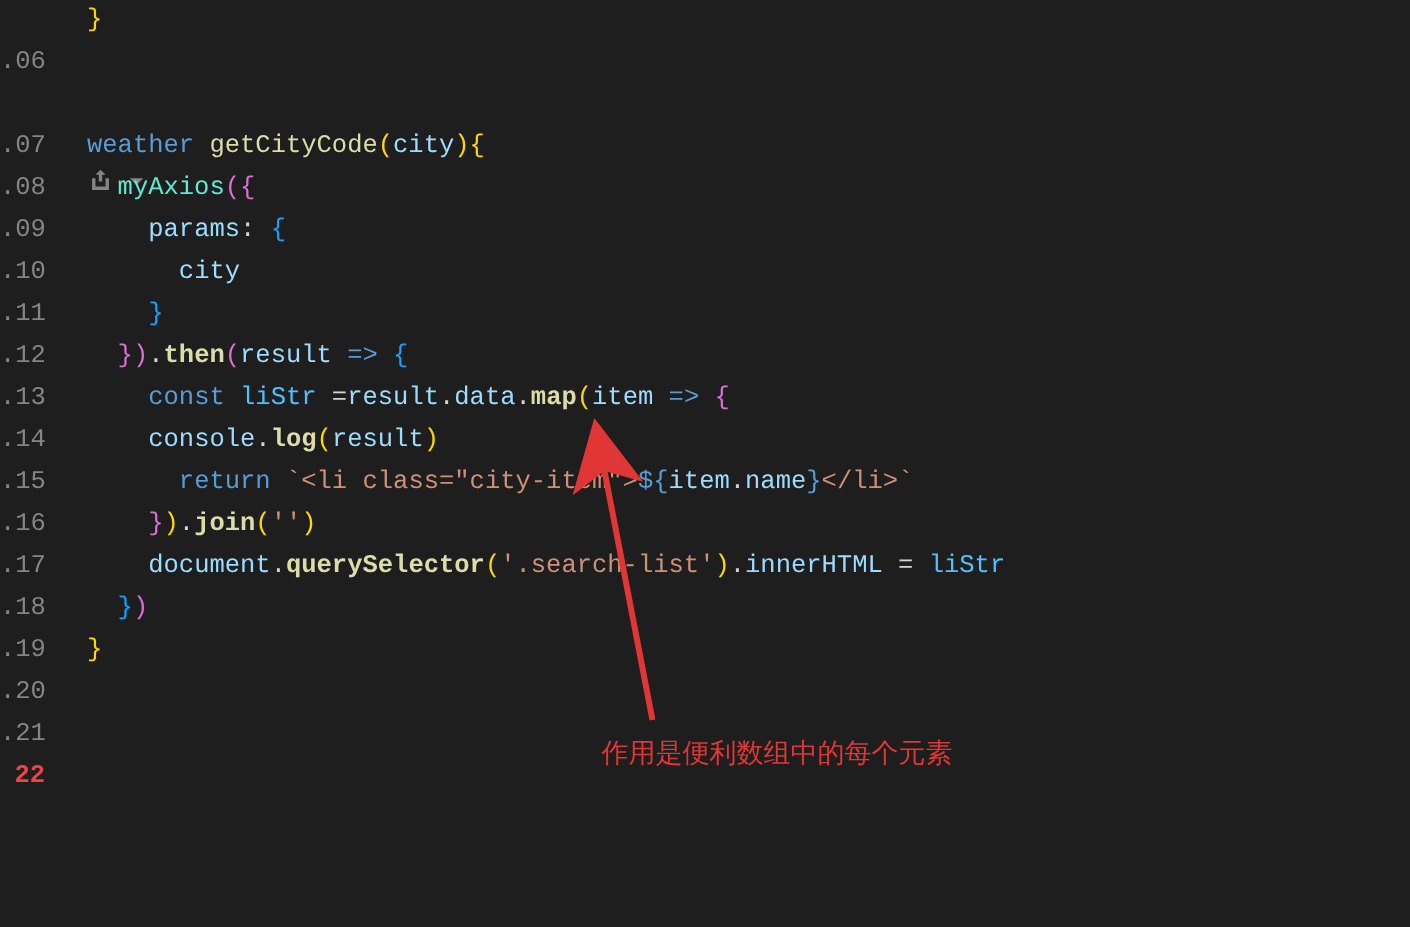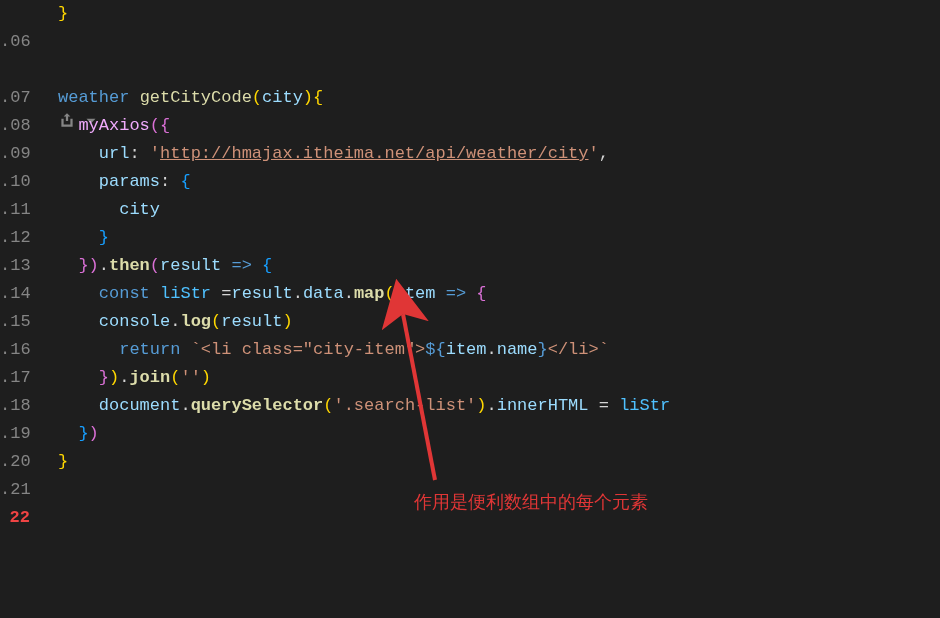--- a/index.html
+++ b/index.html
@@ -26,21 +26,21 @@
 .gutter .ln.current { color: #ef4444; font-weight: bold; }
 .code-area {
   flex: 1;
   padding-left: 18px;
   position: relative;
   color: #d4d4d4;
 }
 .line { height: 28px; white-space: pre; position: relative; }
 .kw { color: #569cd6; }
 .fn-name { color: #dcdcaa; }
-.fn-call { color: #f0abfc; }
+.fn-call { color: #5eead4; }
 .param { color: #9cdcfe; }
 .prop { color: #9cdcfe; }
 .punct { color: #d4d4d4; }
 .brace { color: #ffd700; }
 .brace1 { color: #da70d6; }
 .brace2 { color: #179fff; }
 .str { color: #ce9178; }
 .url { color: #ce9178; text-decoration: underline; }
 .op { color: #d4d4d4; }
 .varname { color: #4fc1ff; }
@@ -108,21 +108,20 @@
         <svg viewBox="0 0 16 16" fill="#858585">
             <path d="M8 1L5 4h2v4h2V4h2L8 1zM3 6v7h10V6h-2v5H5V6H3z"></path>
           </svg>
         <svg viewBox="0 0 16 16" fill="#858585">
             <path d="M4 6l4 4 4-4H4z"></path>
           </svg>
       </span>
     </div>
     <div class="line"><span class="kw">weather</span> <span class="fn-name">getCityCode</span><span class="brace">(</span><span class="param">city</span><span class="brace">)</span><span class="brace">{</span></div>
     <div class="line">  <span class="fn-call">myAxios</span><span class="brace1">(</span><span class="brace1">{</span></div>
-    <div class="line">    <span class="prop">url</span><span class="punct">: </span><span class="str">'</span><span class="url">http://hmajax.itheima.net/api/weather/city</span><span class="str">'</span><span class="punct">,</span></div>
     <div class="line">    <span class="prop">params</span><span class="punct">: </span><span class="brace2">{</span></div>
     <div class="line">      <span class="prop">city</span></div>
     <div class="line">    <span class="brace2">}</span></div>
     <div class="line">  <span class="brace1">}</span><span class="brace1">)</span><span class="punct">.</span><span class="method">then</span><span class="brace1">(</span><span class="param">result</span><span class="kw"> =&gt; </span><span class="brace2">{</span></div>
     <div class="line">    <span class="kw">const</span> <span class="varname">liStr</span><span class="op"> =</span><span class="param">result</span><span class="punct">.</span><span class="prop">data</span><span class="punct">.</span><span class="method">map</span><span class="brace">(</span><span class="param">item</span><span class="kw"> =&gt; </span><span class="brace1">{</span></div>
     <div class="line">    <span class="prop">console</span><span class="punct">.</span><span class="method">log</span><span class="brace">(</span><span class="param">result</span><span class="brace">)</span></div>
     <div class="line">      <span class="kw">return</span><span class="str"> `</span><span class="str">&lt;li class="city-item"&gt;</span><span class="kw">${</span><span class="param">item</span><span class="punct">.</span><span class="prop">name</span><span class="kw">}</span><span class="str">&lt;/li&gt;</span><span class="str">`</span></div>
     <div class="line">    <span class="brace1">}</span><span class="brace">)</span><span class="punct">.</span><span class="method">join</span><span class="brace">(</span><span class="str">''</span><span class="brace">)</span></div>
     <div class="line">    <span class="prop">document</span><span class="punct">.</span><span class="method">querySelector</span><span class="brace">(</span><span class="str">'.search-list'</span><span class="brace">)</span><span class="punct">.</span><span class="prop">innerHTML</span><span class="op"> = </span><span class="varname">liStr</span></div>
     <div class="line">  <span class="brace2">}</span><span class="brace1">)</span></div>
@@ -132,13 +131,13 @@
 
 <svg class="arrow-svg" style="left:395px; top:300px;" width="60" height="190">
   <defs>
     <marker id="ah" markerWidth="12" markerHeight="12" refX="3" refY="6" orient="auto">
       <path d="M0,0 L12,6 L0,12 L3,6 Z" fill="#e03636"></path>
     </marker>
   </defs>
   <line x1="40" y1="180" x2="8" y2="14" stroke="#e03636" stroke-width="4" marker-end="url(#ah)"></line>
 </svg>
 
-<div class="annot-text" style="left:414px; top:488px;">作用是便利数组中的每个元素</div>
+<div class="annot-text" style="left:401px; top:488px;">作用是便利数组中的每个元素</div>
 
 </body></html>

